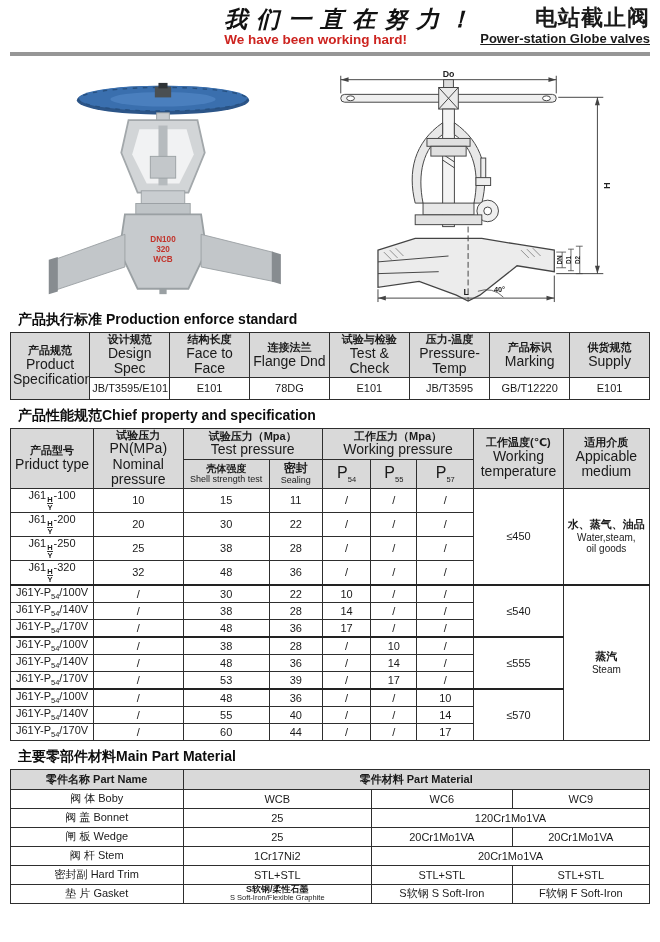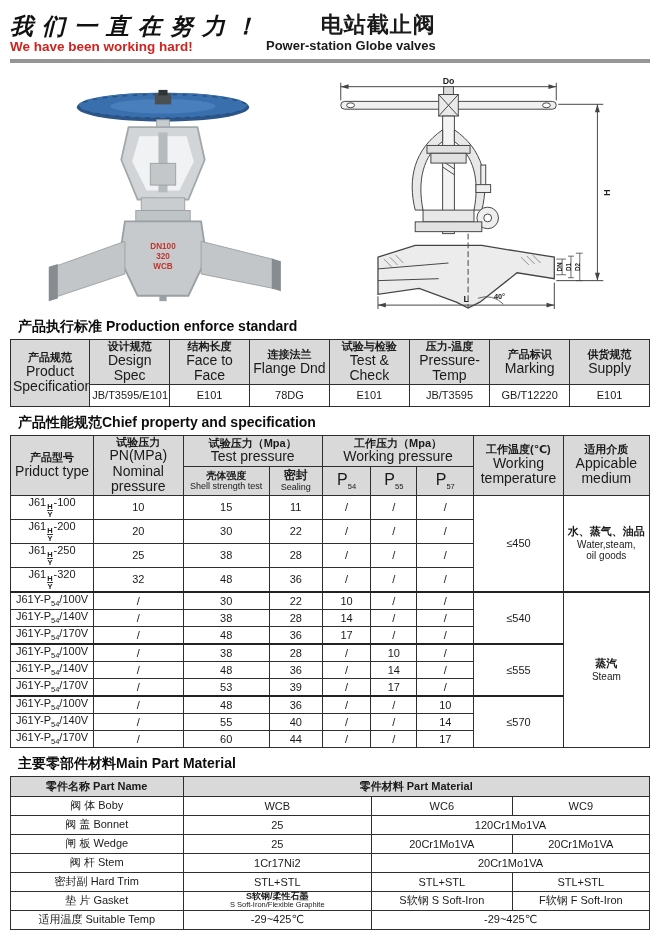--- a/index.html
+++ b/index.html
@@ -1,25 +1,25 @@
 <!DOCTYPE html>
 <html><head>
 <meta charset="utf-8">
 <style>
   html,body{margin:0;padding:0;background:#fff;}
   body{width:660px;height:942px;overflow:hidden;font-family:"Liberation Sans","DejaVu Sans",sans-serif;color:#1a1a1a;}
   .page{width:660px;height:942px;box-sizing:border-box;padding:6px 10px 0;position:relative;}
 
   
-  .hdr{display:flex;justify-content:flex-start;align-items:flex-start;margin-top:7px;}
+  .hdr{display:flex;justify-content:flex-end;align-items:flex-start;}
   .slogan-zh{font-family:"DejaVu Serif","Liberation Serif",serif;font-style:italic;font-weight:bold;
              font-size:23px;letter-spacing:9px;line-height:1.1;color:#111;}
   .slogan-en{color:#cd2420;font-weight:bold;font-size:13.5px;margin-top:1px;}
   .title-zh{font-size:22px;font-weight:900;text-align:right;line-height:1.1;letter-spacing:1px;}
-  .title-en{font-size:13px;font-weight:700;text-align:right;margin-top:1px;}
+  .title-en{font-size:13px;font-weight:700;text-align:right;margin-top:1px;text-decoration:underline;}
   .divider{height:4px;background:#969696;margin-top:5px;}
 
   
   .figures{display:flex;justify-content:center;align-items:flex-start;gap:14px;padding:8px 0 2px;height:248px;box-sizing:border-box;}
   svg text{font-family:"Liberation Sans","DejaVu Sans",sans-serif;}
   .ptxt{font-size:9px;font-weight:bold;fill:#c2342c;text-anchor:middle;}
   .dim{font-size:9px;font-weight:bold;fill:#222;text-anchor:middle;}
   .dimsm{font-size:6.5px;font-weight:bold;fill:#222;text-anchor:middle;}
 
   
@@ -488,22 +488,17 @@
     </tr>
     <tr>
       <td class="name">垫 片 Gasket</td>
       <td>
         <div class="gask1">S软钢/柔性石墨</div>
         <div class="gask2">S Soft-Iron/Flexible Graphite</div>
       </td>
       <td>S软钢 S Soft-Iron</td>
       <td>F软钢 F Soft-Iron</td>
     </tr>
-    <tr>
-      <td class="name">适用温度 Suitable Temp</td>
-      <td>-29~425℃</td>
-      <td colspan="2">-29~425℃</td>
-    </tr>
 
   </tbody>
     </table>
 
 </div>
 
 </body></html>

